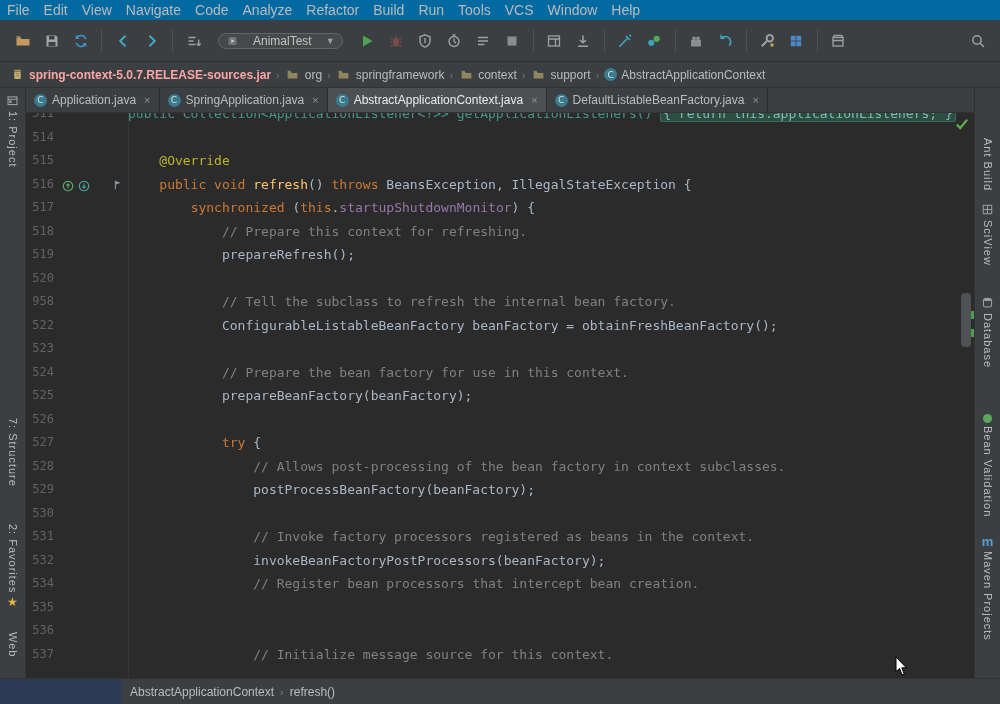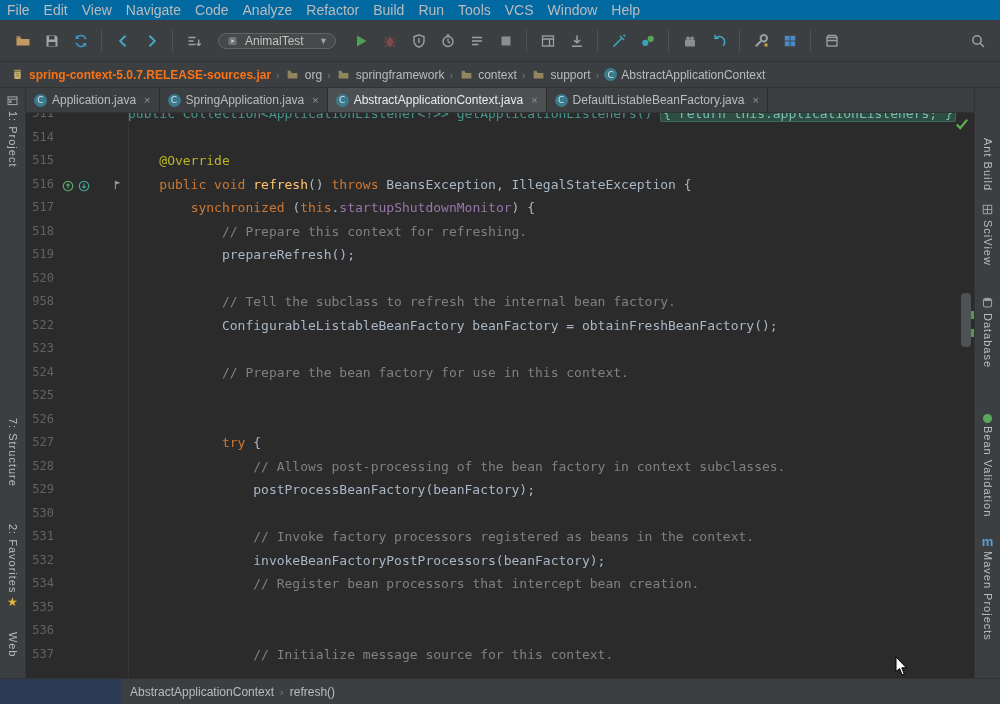--- a/index.html
+++ b/index.html
@@ -9,27 +9,27 @@
 
   
   .menubar { height:20px; display:flex; align-items:center; font-size:14px; color:#bbbbbb; background:#0369a1; }
   .menu-item { padding:2px 7px; white-space:nowrap; }
 
   
   .toolbar { height:42px; display:flex; align-items:center; padding:0 8px; background:#3c3f41; border-bottom:1px solid #323232; }
   .tbicon { width:27px; height:27px; display:flex; align-items:center; justify-content:center; margin:0 1px; border-radius:3px; }
   .tbsep { width:1px; height:22px; background:#515151; margin:0 6px; flex:none; }
   .tbspacer { flex:1; }
-  .combo { display:flex; align-items:center; gap:6px; background:#45494a; border:1px solid #646464; border-radius:10px; height:16px; padding:0 7px; margin:0 10px; color:#c3c3c3; font-size:12px; min-width:118px; }
+  .combo { display:flex; align-items:center; gap:14px; background:#45494a; border:1px solid #646464; border-radius:10px; height:16px; padding:0 7px; margin:0 10px; color:#c3c3c3; font-size:12px; min-width:118px; }
   .combo .caret { color:#9da0a3; font-size:9px; margin-left:auto; }
 
   
   .navbar { height:26px; display:flex; align-items:center; padding-left:8px; font-size:12px; color:#bbbbbb; background:#3c3f41; border-bottom:1px solid #323232; overflow:hidden; white-space:nowrap; }
   .nav-item { display:flex; align-items:center; gap:4px; padding:0 1px; }
-  .nav-item.bold span.lbl { color:#f97316; font-weight:bold; }
+  .nav-item.bold span.lbl { color:#fca5a5; font-weight:bold; }
   .nav-sep { color:#787878; margin:0 4px; font-size:11px; }
 
   
   .main { display:flex; height:590px; background:#2b2b2b; }
   .stripe { width:26px; background:#3c3f41; position:relative; flex:none; }
   .stripe.left  { border-right:1px solid #323232; }
   .stripe.right { border-left:1px solid #323232; }
   .vbtn { position:absolute; left:0; width:100%; display:flex; flex-direction:column; align-items:center; gap:3px; color:#bbbbbb; font-size:11px; cursor:default; }
   .vlabel { writing-mode:vertical-rl; text-orientation:mixed; letter-spacing:1px; white-space:nowrap; }
   .star { color:#e8b83c; font-size:12px; line-height:12px; }
@@ -478,20 +478,21 @@
               <span class="ltext"></span>
             </div>
             <div class="crow">
               <span class="lnum">524</span>
               <span class="gslot"></span>
               <span class="ltext"><span class="tk-pl">            </span><span class="tk-cm">// Prepare the bean factory for use in this context.</span></span>
             </div>
             <div class="crow">
               <span class="lnum">525</span>
               <span class="gslot"></span>
+              <span class="ltext"><span class="tk-pl">            prepareBeanFactory(beanFactory);</span></span>
             </div>
             <div class="crow">
               <span class="lnum">526</span>
               <span class="gslot"></span>
               <span class="ltext"></span>
             </div>
             <div class="crow">
               <span class="lnum">527</span>
               <span class="gslot"></span>
               <span class="ltext"><span class="tk-pl">            </span><span class="tk-kw">try </span><span class="tk-pl">{</span></span>

